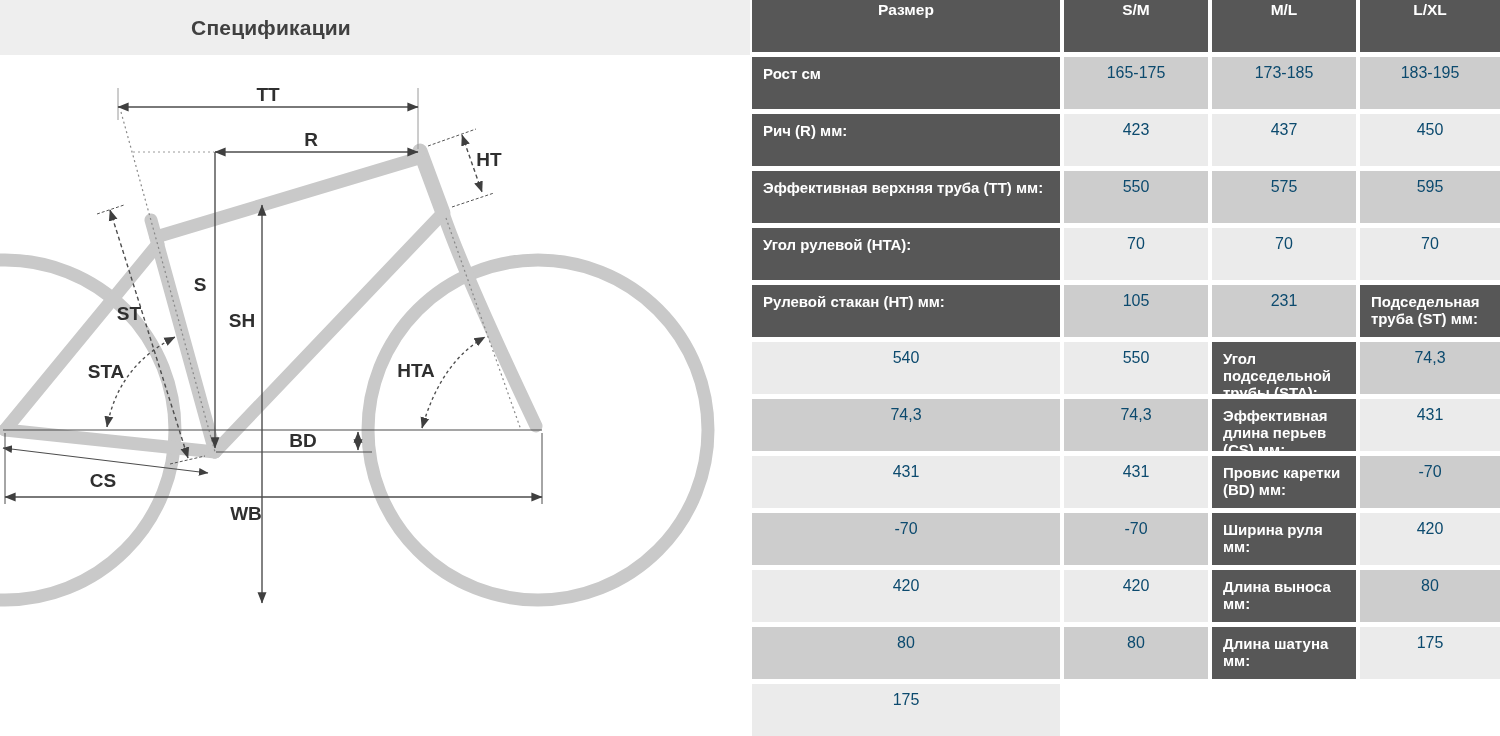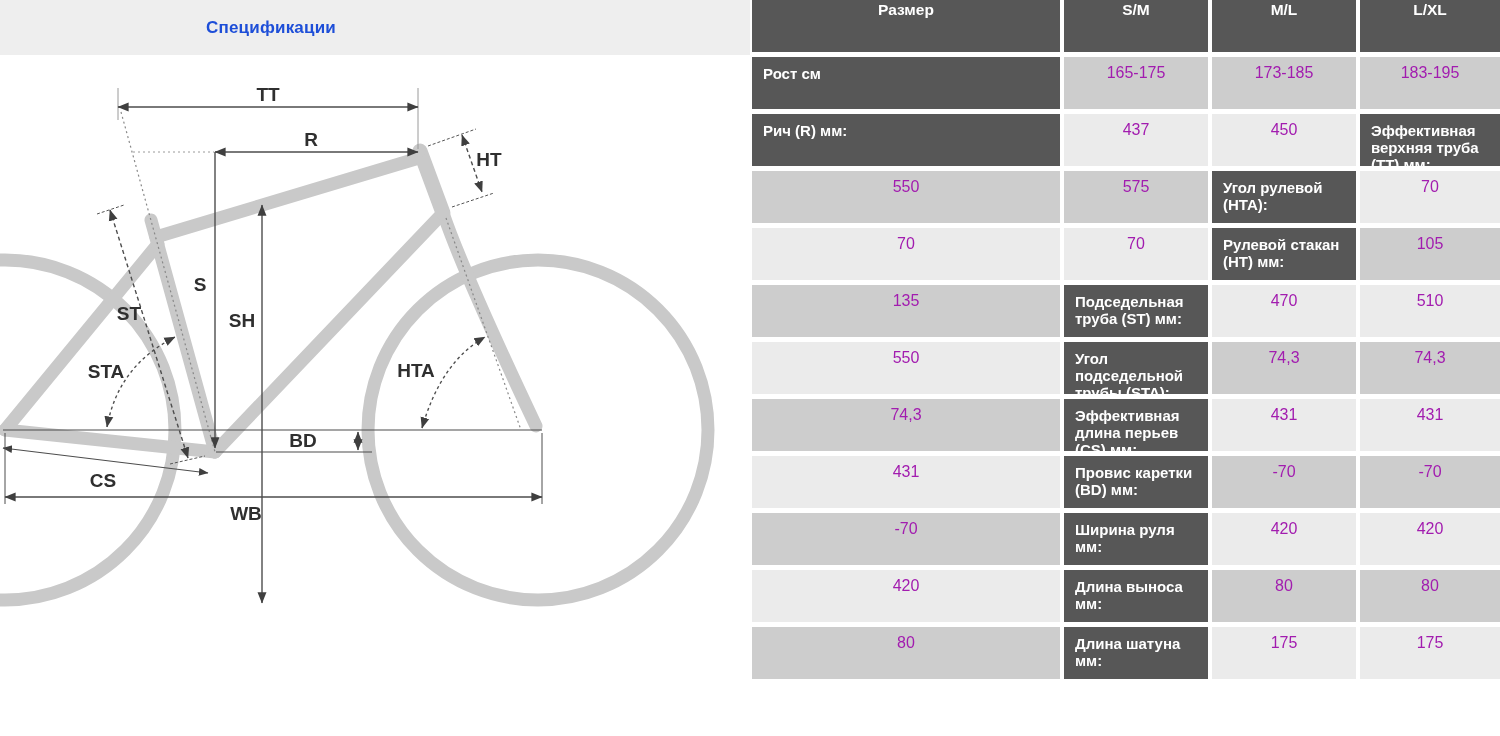--- a/index.html
+++ b/index.html
@@ -4,36 +4,36 @@
 <style>
   * { margin:0; padding:0; box-sizing:border-box; }
   html,body { width:1500px; height:736px; overflow:hidden; background:#fff;
               font-family:"Liberation Sans", sans-serif; }
   .stage { position:relative; width:1500px; height:736px; background:#fff; }
 
   
   .left-panel { position:absolute; left:0; top:0; width:750px; height:736px; background:#fff; }
   .title-bar { position:absolute; left:0; top:0; width:750px; height:55px; background:#eeeeee; }
   .spec-title { position:absolute; left:0; top:0; width:542px; height:55px;
-                line-height:55px; text-align:center; font-size:17px; font-weight:bold;
-                color:#1d4ed8; letter-spacing:.2px; }
+                line-height:55px; text-align:center; font-size:21px; font-weight:bold;
+                color:#404040; letter-spacing:.2px; }
   .diagram-svg { position:absolute; left:0; top:0; width:750px; height:736px; }
   .dim-label { font-family:"Liberation Sans", sans-serif; font-weight:bold;
                font-size:19px; fill:#2f2f2f; text-anchor:middle; }
 
   
   .table-panel { position:absolute; left:752px; top:0; width:748px; height:736px;
                  display:grid; grid-template-columns:308px 144px 144px 1fr;
                  grid-auto-rows:51.8px; row-gap:5.2px; column-gap:4px; background:#fff; }
   .cell { overflow:hidden; }
   .hcell { background:#575757; color:#ffffff; font-weight:bold; font-size:15.5px;
            text-align:center; padding-top:1px; }
   .lcell { background:#575757; color:#ffffff; font-weight:bold; font-size:15px;
            text-align:left; padding:8px 8px 0 11px; }
-  .vcell { color:#a21caf; font-size:16px; text-align:center; padding-top:7px; }
+  .vcell { color:#0c4a6e; font-size:16px; text-align:center; padding-top:7px; }
   .shade-a { background:#cdcdcd; }
   .shade-b { background:#ebebeb; }
 </style>
 </head>
 <body>
 
 <div class="stage">
 
   <div class="left-panel">
     <svg class="diagram-svg" viewBox="0 0 750 736">
@@ -107,35 +107,36 @@
   <div class="table-panel" id="spec-table">
       <div class="cell hcell">Размер</div>
       <div class="cell hcell">S/M</div>
       <div class="cell hcell">M/L</div>
       <div class="cell hcell">L/XL</div>
       <div class="cell lcell">Рост см</div>
       <div class="cell vcell shade-a">165-175</div>
       <div class="cell vcell shade-a">173-185</div>
       <div class="cell vcell shade-a">183-195</div>
       <div class="cell lcell">Рич (R) мм:</div>
+      <div class="cell vcell shade-b">423</div>
       <div class="cell vcell shade-b">437</div>
       <div class="cell vcell shade-b">450</div>
       <div class="cell lcell">Эффективная верхняя труба (TT) мм:</div>
       <div class="cell vcell shade-a">550</div>
       <div class="cell vcell shade-a">575</div>
+      <div class="cell vcell shade-a">595</div>
       <div class="cell lcell">Угол рулевой (HTA):</div>
       <div class="cell vcell shade-b">70</div>
       <div class="cell vcell shade-b">70</div>
       <div class="cell vcell shade-b">70</div>
       <div class="cell lcell">Рулевой стакан (HT) мм:</div>
       <div class="cell vcell shade-a">105</div>
-      <div class="cell vcell shade-a">135</div>
+      <div class="cell vcell shade-a">231</div>
       <div class="cell lcell">Подседельная труба (ST) мм:</div>
-      <div class="cell vcell shade-b">470</div>
-      <div class="cell vcell shade-b">510</div>
+      <div class="cell vcell shade-b">540</div>
       <div class="cell vcell shade-b">550</div>
       <div class="cell lcell">Угол подседельной трубы (STA):</div>
       <div class="cell vcell shade-a">74,3</div>
       <div class="cell vcell shade-a">74,3</div>
       <div class="cell vcell shade-a">74,3</div>
       <div class="cell lcell">Эффективная длина перьев (CS) мм:</div>
       <div class="cell vcell shade-b">431</div>
       <div class="cell vcell shade-b">431</div>
       <div class="cell vcell shade-b">431</div>
       <div class="cell lcell">Провис каретки (BD) мм:</div>

